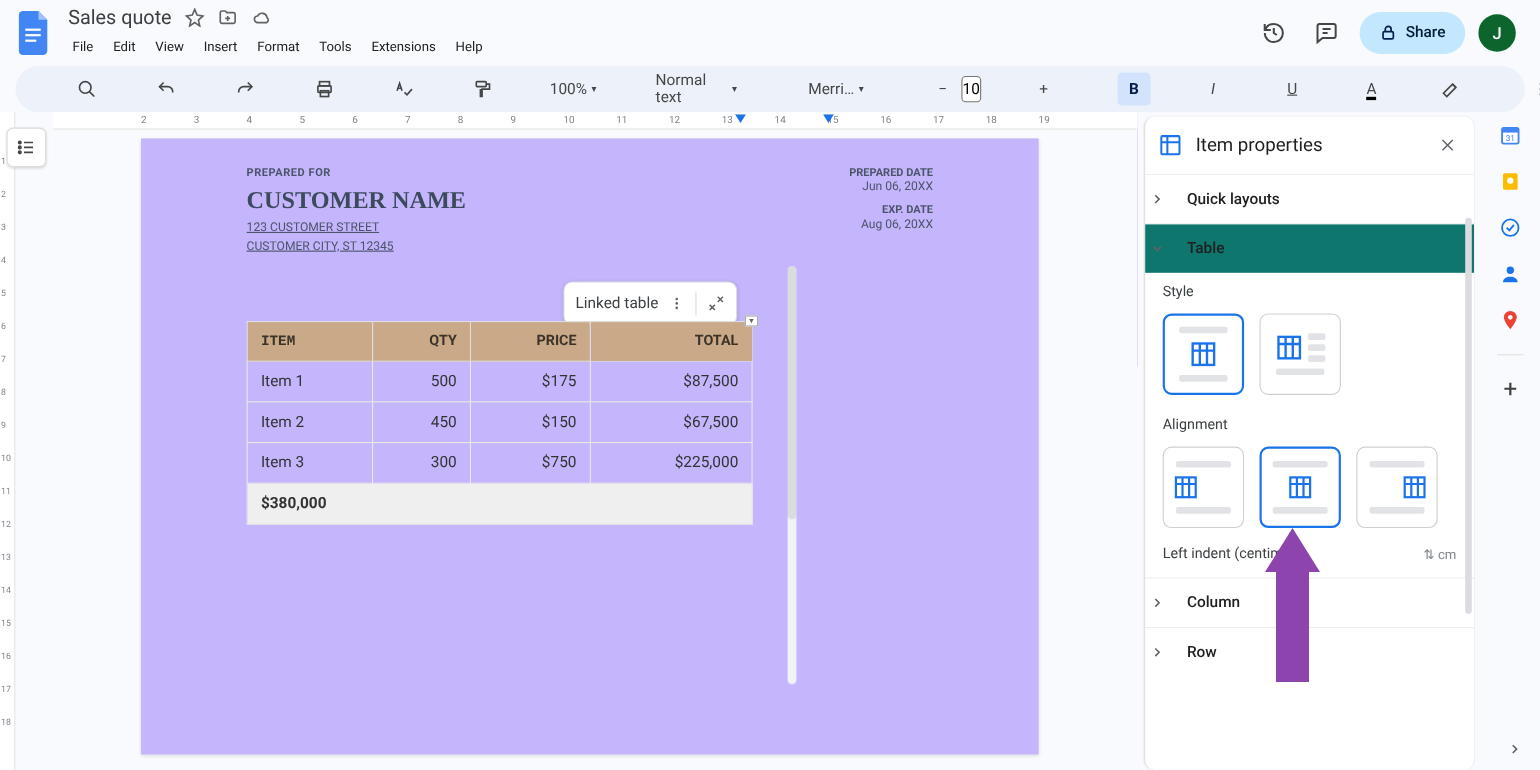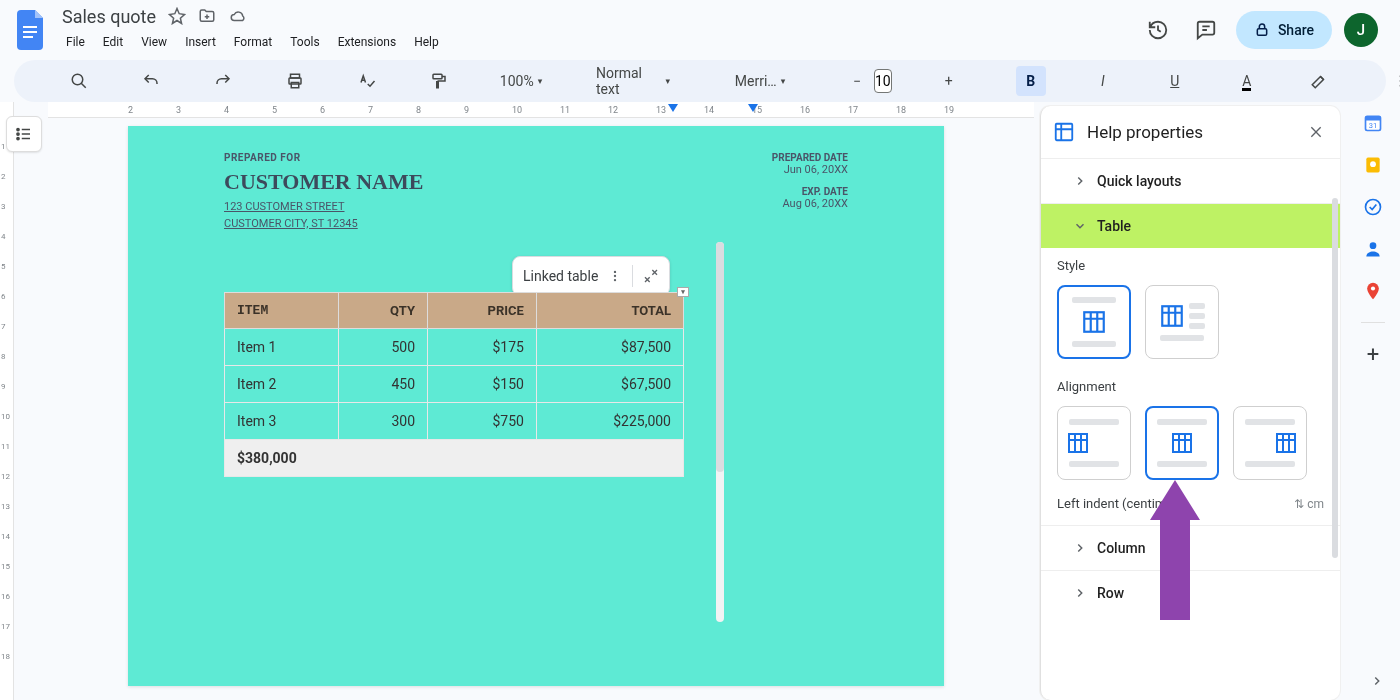--- a/index.html
+++ b/index.html
@@ -36,21 +36,21 @@
 
 .workspace { display:flex; height: calc(700px - 60px - 42px); }
 .left-rail { width: 48px; display:flex; justify-content:center; padding-top:14px; position:relative; }
 .outline-btn { width:36px; height:36px; display:flex; align-items:center; justify-content:center; background:#fff; border:1px solid #ddd; border-radius:6px; color:#444; box-shadow: 0 1px 2px rgba(0,0,0,.1);}
 .vruler { position:absolute; left:0; top:0; width:14px; height:100%; background:#fff; border-right:1px solid #e3e3e3; overflow:hidden; font-size:8px; color:#80868b; }
 .vruler span { position:absolute; left:1px; transform: rotate(0deg);}
 .doc-scroll { flex:1; overflow:auto; position:relative; background:#f8fafd; }
 .hruler { height:16px; background:#fff; border-bottom:1px solid #e3e3e3; position:relative; font-size:9px; color:#80868b; display:flex; align-items:center; padding-left:80px;}
 .hruler span { display:inline-block; width:48px; text-align:left;}
 .hruler .mark { position:absolute; top:2px; color:#1a73e8; font-size:10px;}
-.page { width: 816px; background:#5eead4; margin: 8px 0 20px 80px; padding: 26px 96px 80px 96px; min-height: 560px; box-shadow: 0 1px 3px rgba(60,64,67,.15); position:relative;}
+.page { width: 816px; background:#c4b5fd; margin: 8px 0 20px 80px; padding: 26px 96px 80px 96px; min-height: 560px; box-shadow: 0 1px 3px rgba(60,64,67,.15); position:relative;}
 .doc-header { display:flex; justify-content:space-between; font-family: Georgia, serif;}
 .prepared-for { }
 .label-sm { font-size:10px; font-weight:700; color:#4a5568; letter-spacing:.5px; margin-bottom:6px;}
 .customer-name { font-size:22px; font-weight:700; color:#3d4a5c; margin-bottom:4px;font-family:Liberation Serif, serif;}
 .addr { font-size:11px; color:#4a5568; line-height:1.5;text-decoration:underline;}
 .right-col { text-align:right; }
 .date-block { margin-bottom:10px;}
 .date-label { font-size:10px; font-weight:700; color:#4a5568;}
 .date-val { font-size:11px; color:#4a5568;}
 
@@ -65,22 +65,22 @@
 .table-handle { position:absolute; width:12px; height:10px; background:#fff; border:1px solid #aaa; display:flex; align-items:center; justify-content:center; font-size:7px; color:#666;}
 .total-row td { background:#efefef; border:none;}
 .grand-total { text-align:right; font-size:24px; font-weight:700; color:#2c3e50; padding:18px 12px; background:#efefef;}
 
 
 .side-panel { width: 300px; background:#fff; border-left:1px solid #e0e0e0; display:flex; flex-direction:column; border-radius: 10px; margin: 4px 6px 0 6px; box-shadow: 0 0 0 1px #f0f0f0;}
 .panel-header { display:flex; align-items:center; gap:12px; padding: 14px 12px; color:#1f1f1f; font-size:17px;}
 .panel-close { margin-left:auto; color:#5f6368; cursor:pointer; padding:4px;}
 .panel-body { overflow:auto; flex:1; padding-bottom: 20px;}
 .section { border-top:1px solid #eee;}
-.section-head { display:flex; align-items:center; gap:6px; padding: 14px 32px; font-size:14px; font-weight:500; color:#1f1f1f; cursor:pointer;}
-.section-head.active { background:#bef264;}
+.section-head { display:flex; align-items:center; gap:16px; padding: 14px 4px; font-size:14px; font-weight:500; color:#1f1f1f; cursor:pointer;}
+.section-head.active { background:#0f766e;}
 .chev { width:18px; }
 .sub-label { font-size:13px; color:#3c4043; padding: 10px 16px 8px;}
 .card-row { display:flex; gap:14px; padding: 4px 16px 10px;}
 .style-card { width:74px; height:74px; border:1px solid #cfcfcf; border-radius:8px; display:flex; flex-direction:column; align-items:center; justify-content:center; gap:6px; cursor:pointer; padding:8px;}
 .style-card.selected { border:2px solid #1a73e8;}
 .bar { height:6px; background:#e1e3e6; border-radius:2px;}
 .card-row.align .style-card { width:74px;}
 .indent-row { display:flex; align-items:center; justify-content:space-between; padding: 6px 16px 14px; font-size:13px; color:#3c4043;}
 .unit { color:#80868b; font-size:12px;}
 
@@ -398,21 +398,21 @@
         <div class="sthumb"></div>
       </div>
   </div>
 
   <div class="side-panel">
     <div class="panel-header">
       <svg width="22" height="22" viewBox="0 0 24 24" fill="none" stroke="#1a73e8" stroke-width="2">
           <rect x="3" y="3" width="18" height="18" rx="1"></rect>
           <path d="M3 9h18M9 3v18"></path>
         </svg>
-      <span>Help properties</span>
+      <span>Item properties</span>
       <span class="panel-close">
           <svg width="16" height="16" viewBox="0 0 24 24" stroke="#5f6368" stroke-width="2">
             <path d="M5 5l14 14M19 5L5 19"></path>
           </svg>
         </span>
     </div>
     <div class="panel-body" style="position:relative">
       <div class="psbar">
           <div class="psthumb"></div>
         </div>

